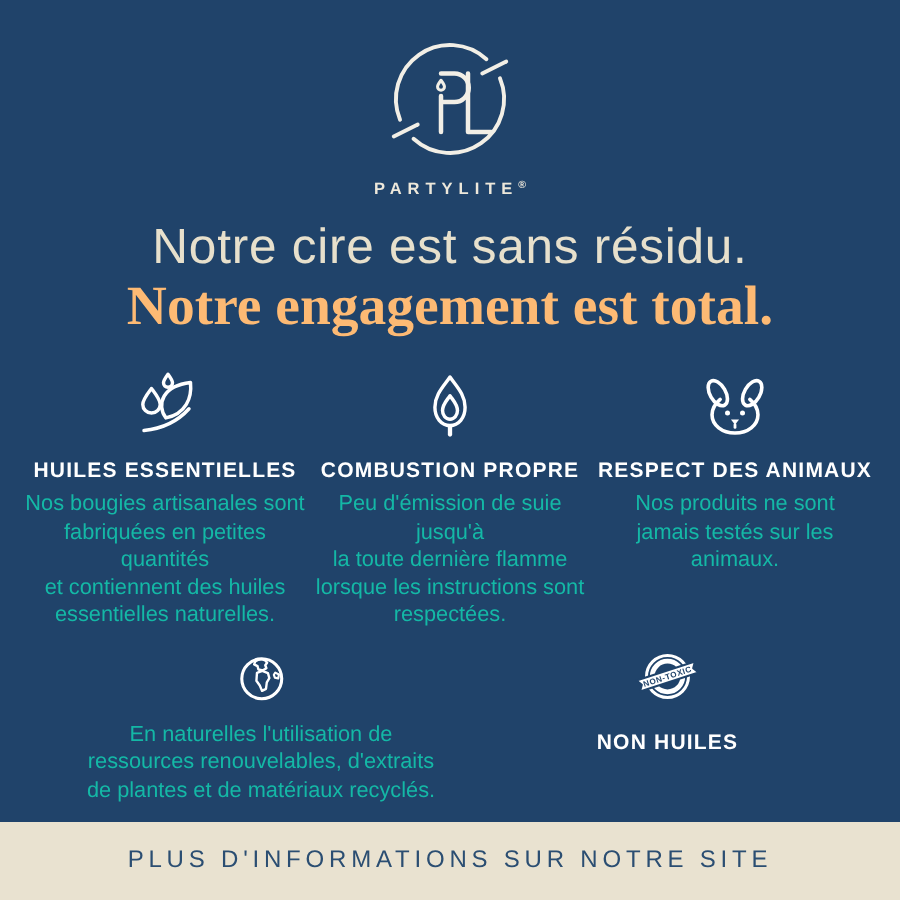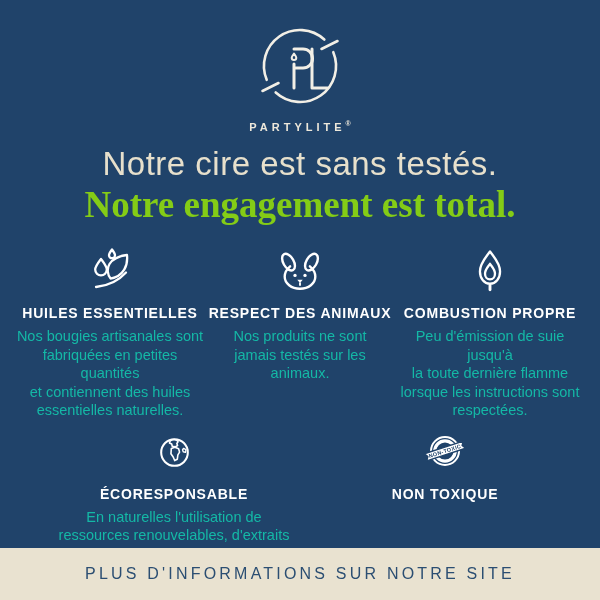--- a/index.html
+++ b/index.html
@@ -29,21 +29,21 @@
     text-align: center;
     color: #E7E0CC;
     font-size: 33px;
     font-weight: 400;
     letter-spacing: 0.5px;
     line-height: 1.05;
   }
   .headline-2 {
     margin: 5px 0 0 0;
     text-align: center;
-    color: #84cc16;
+    color: #fdba74;
     font-family: "Liberation Serif", serif;
     font-size: 37px;
     font-weight: 700;
     line-height: 1.05;
   }
   
   .row { display: flex; justify-content: center; align-items: flex-start; }
   .row1 { margin-top: 21px; }
   .row2 { margin-top: 7px; }
   .feature { display: flex; flex-direction: column; align-items: center; text-align: center; }
@@ -106,105 +106,104 @@
         <path d="M42 46 V70"></path>
 
         <path d="M60 31 V70 H75.5"></path>
       </g>
     </svg>
   </div>
   <div class="brand-row">
     <span>PARTYLITE</span><span class="reg">®</span>
   </div>
 
-  <h1 class="headline-1">Notre cire est sans testés.</h1>
+  <h1 class="headline-1">Notre cire est sans résidu.</h1>
   <h2 class="headline-2">Notre engagement est total.</h2>
 
   <section class="row row1">
 
     <article class="feature">
       <div class="icon-wrap">
         <svg width="48" height="48" viewBox="0 0 48 48" fill="none" stroke="#FFFFFF" stroke-width="2.3" stroke-linecap="round" stroke-linejoin="round">
           <path d="M26 3.5 C24.1 6.1 23 7.6 23 9.2 A3 3 0 0 0 29 9.2 C29 7.6 27.9 6.1 26 3.5 Z"></path>
           <path d="M15 13 C12 17 9.2 20.4 9.2 23.6 A5.8 5.8 0 0 0 20.8 23.6 C20.8 20.4 18 17 15 13 Z"></path>
           <path d="M41 9 C33 10 26.5 13 23.5 18 C20.8 22.5 21.3 28.6 24.6 32.6 C30 31.6 35.3 28.4 38.2 23.6 C41 19 41.5 14 41 9 Z"></path>
           <path d="M10 41 C20 40 31 36.5 40 26.5"></path>
         </svg>
       </div>
       <h3 class="f-title">HUILES ESSENTIELLES</h3>
       <p class="f-body">Nos bougies artisanales sont
 fabriquées en petites quantités
 et contiennent des huiles
 essentielles naturelles.</p>
+    </article>
+
+    <article class="feature">
+      <div class="icon-wrap">
+        <svg width="46" height="46" viewBox="0 0 48 48" fill="none" stroke="#FFFFFF" stroke-width="2.4" stroke-linecap="round" stroke-linejoin="round">
+          <path d="M24 3.5 C20 9.5 13.5 15.5 13.5 24.5 C13.5 31.8 18 37.2 24 37.2 C30 37.2 34.5 31.8 34.5 24.5 C34.5 15.5 28 9.5 24 3.5 Z"></path>
+          <path d="M24 16.5 C22 19.5 18.8 22.5 18.8 26.8 C18.8 30.2 21 32.8 24 32.8 C27 32.8 29.2 30.2 29.2 26.8 C29.2 22.5 26 19.5 24 16.5 Z"></path>
+          <path d="M24 38.5 V43.5" stroke-width="3"></path>
+        </svg>
+      </div>
+      <h3 class="f-title">COMBUSTION PROPRE</h3>
+      <p class="f-body">Peu d'émission de suie jusqu'à
+la toute dernière flamme
+lorsque les instructions sont
+respectées.</p>
     </article>
 
     <article class="feature">
       <div class="icon-wrap">
         <svg width="50" height="46" viewBox="0 0 48 44" fill="none" stroke="#FFFFFF" stroke-width="2.3" stroke-linecap="round" stroke-linejoin="round">
           <ellipse cx="13" cy="13.5" rx="5" ry="8.8" transform="rotate(-30 13 13.5)"></ellipse>
           <ellipse cx="35" cy="13.5" rx="5" ry="8.8" transform="rotate(30 35 13.5)"></ellipse>
           <path d="M14.5 17.5 C11 20.5 9.3 24 9.3 27.3 C9.3 34 15.8 39 24 39 C32.2 39 38.7 34 38.7 27.3 C38.7 24 37 20.5 33.5 17.5"></path>
           <circle cx="19.2" cy="26.2" r="1.6" fill="#FFFFFF" stroke="none"></circle>
           <circle cx="28.8" cy="26.2" r="1.6" fill="#FFFFFF" stroke="none"></circle>
           <path d="M21.4 30.3 H26.6 L24 33.6 Z" fill="#FFFFFF" stroke="none"></path>
           <path d="M24 33.6 V35.4" stroke-width="1.8"></path>
         </svg>
       </div>
       <h3 class="f-title">RESPECT DES ANIMAUX</h3>
       <p class="f-body">Nos produits ne sont
 jamais testés sur les
 animaux.</p>
     </article>
 
-    <article class="feature">
-      <div class="icon-wrap">
-        <svg width="46" height="46" viewBox="0 0 48 48" fill="none" stroke="#FFFFFF" stroke-width="2.4" stroke-linecap="round" stroke-linejoin="round">
-          <path d="M24 3.5 C20 9.5 13.5 15.5 13.5 24.5 C13.5 31.8 18 37.2 24 37.2 C30 37.2 34.5 31.8 34.5 24.5 C34.5 15.5 28 9.5 24 3.5 Z"></path>
-          <path d="M24 16.5 C22 19.5 18.8 22.5 18.8 26.8 C18.8 30.2 21 32.8 24 32.8 C27 32.8 29.2 30.2 29.2 26.8 C29.2 22.5 26 19.5 24 16.5 Z"></path>
-          <path d="M24 38.5 V43.5" stroke-width="3"></path>
-        </svg>
-      </div>
-      <h3 class="f-title">COMBUSTION PROPRE</h3>
-      <p class="f-body">Peu d'émission de suie jusqu'à
-la toute dernière flamme
-lorsque les instructions sont
-respectées.</p>
-    </article>
-
   </section>
 
   <section class="row row2">
 
     <article class="feature feature-eco">
       <div class="icon-wrap">
         <svg width="45" height="45" viewBox="0 0 48 48" fill="none" stroke="#FFFFFF" stroke-width="2.2" stroke-linecap="round" stroke-linejoin="round">
           <circle cx="24" cy="24" r="14.2"></circle>
           <path d="M19.5 11.5 C21.4 10.2 24.4 9.9 26.4 10.9 L27.8 12.6 L26.5 14.4 L27.3 16.5 L24.8 18 L21.6 17.4 L21 15 L18.6 13.8 Z" stroke-width="1.7"></path>
           <path d="M20.6 19.8 L24.4 18.4 L28.4 20 L29.4 23.6 L27.6 26.6 L27 31.2 L24.2 32.6 L22.6 28.8 L20.2 25.4 Z" stroke-width="1.7"></path>
           <path d="M33.6 19.6 L36.2 21 L35.7 23.8 L33.3 23.2 L32.6 21.2 Z" stroke-width="1.5"></path>
         </svg>
       </div>
-      <h3 class="f-title">ÉCORESPONSABLE</h3>
       <p class="f-body">En naturelles l'utilisation de
 ressources renouvelables, d'extraits
 de plantes et de matériaux recyclés.</p>
     </article>
 
     <article class="feature feature-nontox">
       <div class="icon-wrap">
         <svg width="50" height="47" viewBox="0 0 50 47" fill="none">
           <circle cx="25" cy="23" r="14" stroke="#FFFFFF" stroke-width="2"></circle>
           <circle cx="25" cy="23" r="10.2" stroke="#FFFFFF" stroke-width="3.2"></circle>
           <g transform="rotate(-18 25 23)">
             <path d="M4.5 19.2 H45.5 L43 23 L45.5 26.8 H4.5 L7 23 Z" fill="#FFFFFF" stroke="#20436A" stroke-width="1.4" stroke-linejoin="round"></path>
             <text x="25" y="24.9" text-anchor="middle" fill="#20436A" font-family="Liberation Sans, sans-serif" font-size="5.4" font-weight="700" letter-spacing="0.4">NON-TOXIC</text>
           </g>
         </svg>
       </div>
-      <h3 class="f-title">NON TOXIQUE</h3>
+      <h3 class="f-title">NON HUILES</h3>
     </article>
 
   </section>
 
   <div class="footer-bar">
     <span>PLUS D'INFORMATIONS SUR NOTRE SITE</span>
   </div>
 
 </div>
 

